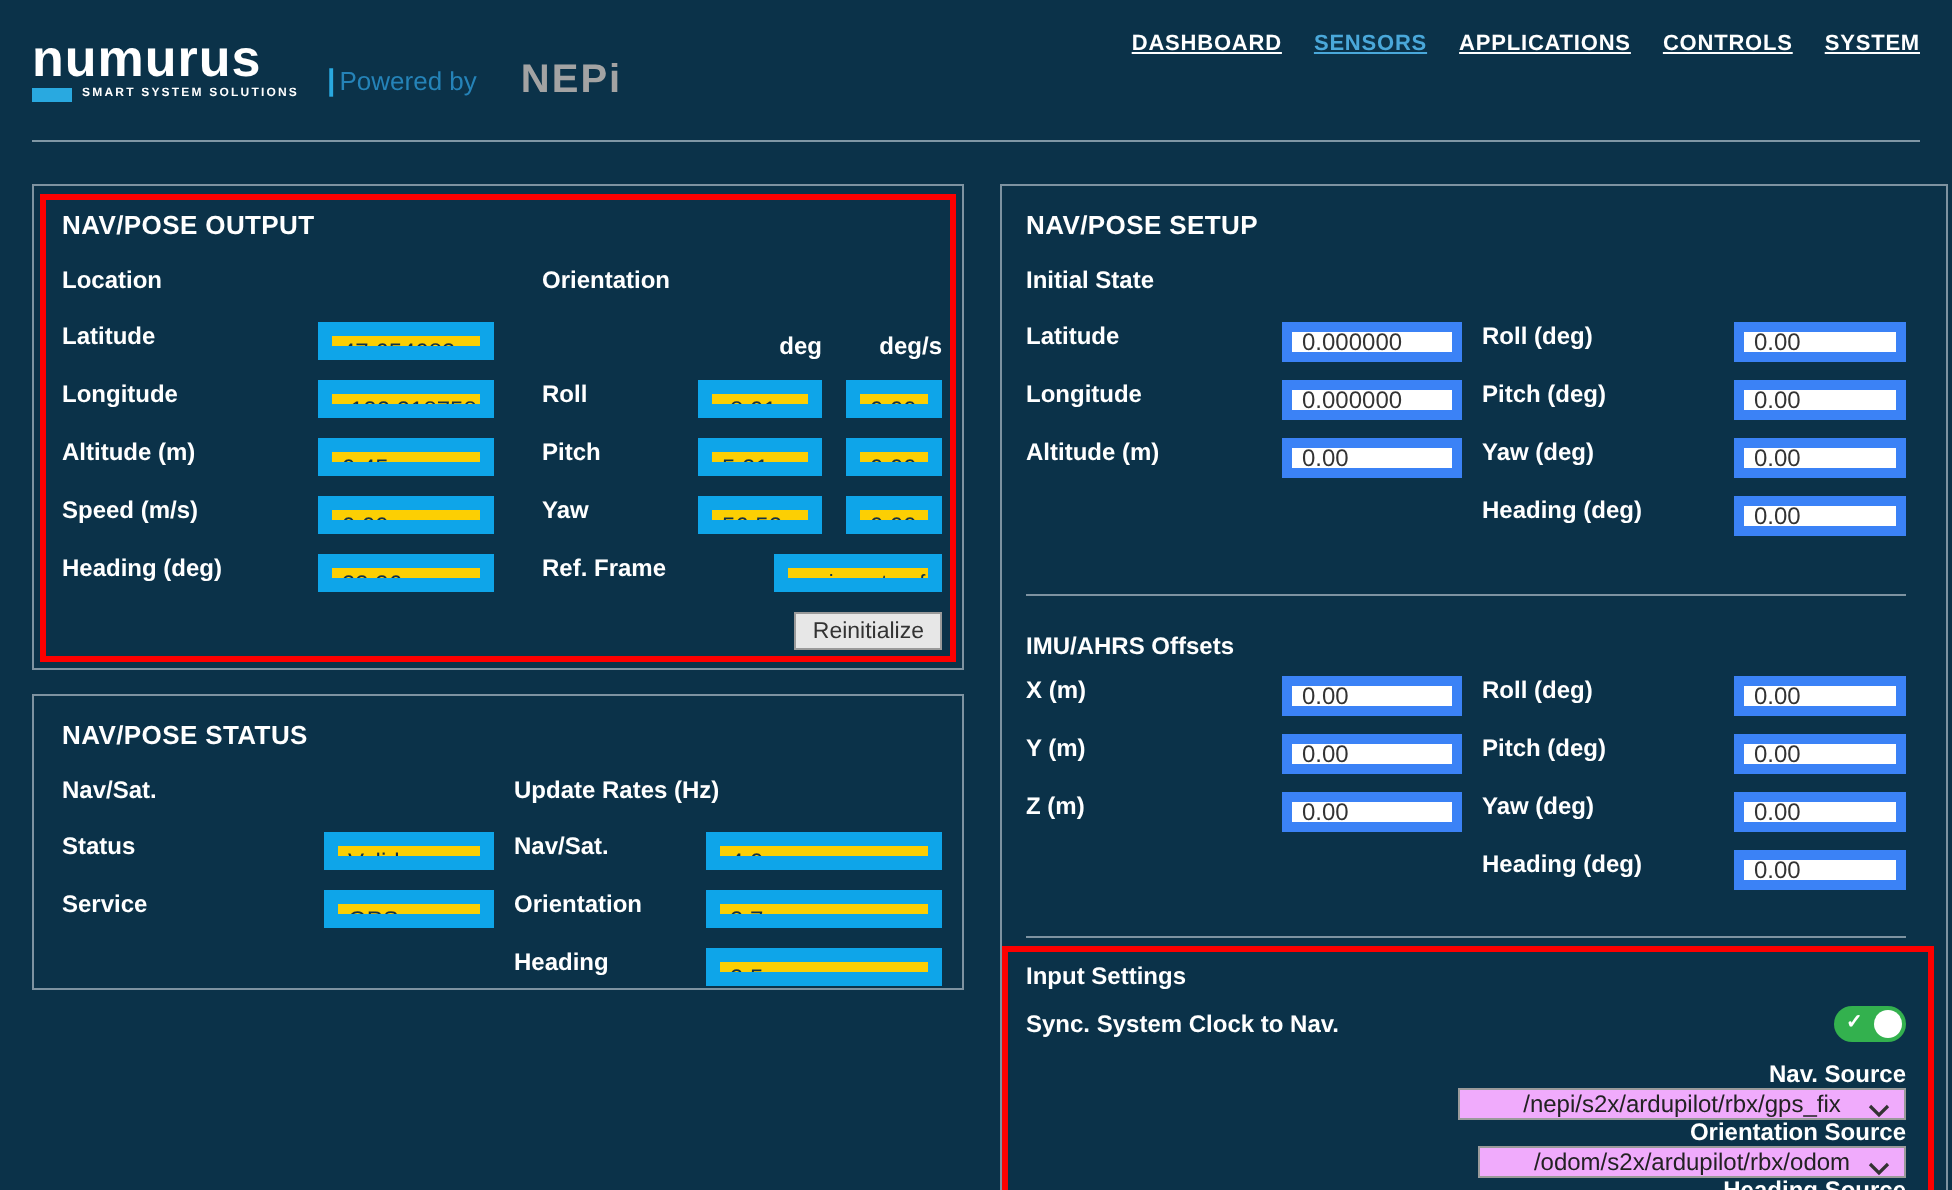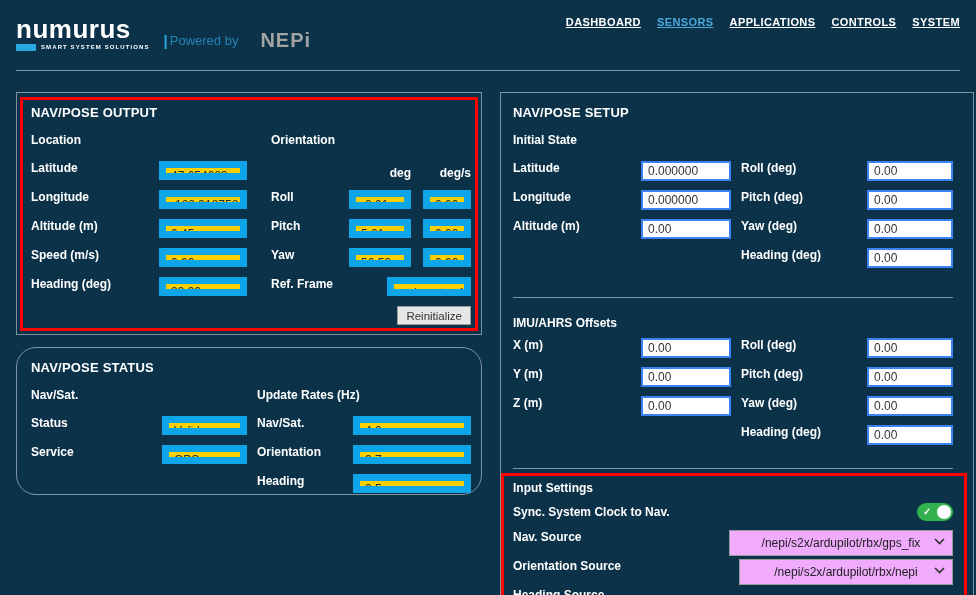--- a/index.html
+++ b/index.html
@@ -21,32 +21,32 @@
   .nepi { color:#a3a3a3; font-weight:bold; font-size:20px; letter-spacing:1px; margin-left:22px; }
   .nav { display:flex; align-items:flex-start; gap:16px; padding-top:8px; }
   .nav a { color:#ffffff; font-size:11px; font-weight:bold; letter-spacing:0.4px; text-decoration:underline; cursor:pointer; }
   .nav a.active { color:#4aa8da; }
 
   .top-divider { position:absolute; top:70px; left:16px; width:944px; border-top:1px solid #8097a5; }
 
   
   .panel { position:absolute; border:1px solid #7e93a1; background:#0b3249; }
   .output-panel { left:16px; top:92px; width:466px; height:243px; padding:12px 10px 0 14px; }
-  .status-panel { left:16px; top:347px; width:466px; height:148px; padding:12px 10px 0 14px;border-radius:20px; }
+  .status-panel { left:16px; top:347px; width:466px; height:148px; padding:12px 10px 0 14px; }
   .setup-panel  { left:500px; top:92px; width:474px; height:520px; padding:12px 20px 0 12px; }
 
   .red-overlay { position:absolute; left:3px; top:4px; right:3px; bottom:3px; border:3px solid #fe0000; pointer-events:none; z-index:5; }
 
   .ptitle { color:#ffffff; font-weight:bold; font-size:13px; height:15px; margin-bottom:13px; letter-spacing:0.2px; }
   .subhead { color:#ffffff; font-weight:bold; font-size:12px; height:14px; margin-bottom:14px; }
   .lbl { color:#ffffff; font-size:12px; font-weight:bold; flex:1; white-space:nowrap; }
   .row { display:flex; align-items:flex-start; height:19px; margin-bottom:10px; }
 
   .yfield { background:#fccf03; border:7px solid #0ea5e9; color:#123047; font-size:12px; height:19px; line-height:16px; padding:0 5px; white-space:nowrap; overflow:hidden; }
-  .wfield { background:#ffffff; border:2px solid #3b82f6; color:#333333; font-size:12px; height:20px; padding:0 5px; font-family:inherit; }
+  .wfield { background:#ffffff; border:5px solid #3b82f6; color:#333333; font-size:12px; height:20px; padding:0 5px; font-family:inherit; }
 
   
   .cols { display:flex; }
   .ocol-left { width:216px; margin-right:24px; }
   .ocol-right { flex:1; }
   .yf-main { width:88px; }
   .hdr-row { display:flex; align-items:flex-end; height:19px; margin-bottom:10px; }
   .hdr-sp { flex:1; }
   .hdr-deg { width:62px; text-align:right; color:#ffffff; font-weight:bold; font-size:12px; }
   .hdr-degs { width:48px; text-align:right; color:#ffffff; font-weight:bold; font-size:12px; margin-left:12px; }
@@ -68,21 +68,21 @@
   .pair-right { flex:1; }
   .wf-l { width:90px; }
   .wf-r { width:86px; }
   .hr { border-top:1px solid #7e93a1; }
   .hr1 { margin-top:20px; }
   .imu-head { margin-top:18px; margin-bottom:8px; }
   .hr2 { margin-top:14px; }
   .redbox { border:3px solid #fe0000; margin:4px -14px 0 -12px; padding:5px 11px 5px 9px; }
   .is-head { color:#ffffff; font-weight:bold; font-size:12px; height:13px; margin-bottom:8px; }
   .sync-row { display:flex; align-items:center; height:19px; margin-bottom:9px; }
-  .src-row { display:flex; align-items:flex-start; height:20px; margin-bottom:9px; }
+  .src-row { display:flex; align-items:flex-end; height:20px; margin-bottom:9px;flex-direction:column; }
 
   
   .toggle { position:relative; width:36px; height:18px; background:#33b14e; border-radius:9px; cursor:pointer; }
   .toggle .knob { position:absolute; right:2px; top:2px; width:14px; height:14px; background:#ffffff; border-radius:50%; }
   .toggle .check { position:absolute; left:6px; top:2px; color:#ffffff; font-size:10px; font-weight:bold; line-height:14px; }
 
   
   .dd { position:relative; background:#f0abfc; border:1px solid #9a9a9a; height:26px; display:flex; align-items:center; justify-content:center; cursor:pointer; }
   .dd-nav { width:224px; }
   .dd-orient { width:214px; }
@@ -304,21 +304,21 @@
         <div class="dd dd-nav">
           <span class="dd-text">/nepi/s2x/ardupilot/rbx/gps_fix</span>
           <svg class="dd-chev" width="11" height="7" viewBox="0 0 11 7">
               <path d="M1 1l4.5 4.5L10 1" stroke="#333" stroke-width="1.6" fill="none"></path>
             </svg>
         </div>
       </div>
       <div class="src-row">
         <span class="lbl">Orientation Source</span>
         <div class="dd dd-orient">
-          <span class="dd-text">/nepi/s2x/ardupilot/rbx/nepi</span>
+          <span class="dd-text">/odom/s2x/ardupilot/rbx/odom</span>
           <svg class="dd-chev" width="11" height="7" viewBox="0 0 11 7">
               <path d="M1 1l4.5 4.5L10 1" stroke="#333" stroke-width="1.6" fill="none"></path>
             </svg>
         </div>
       </div>
       <div class="src-row" style="margin-bottom:0;">
         <span class="lbl">Heading Source</span>
       </div>
     </div>
 

